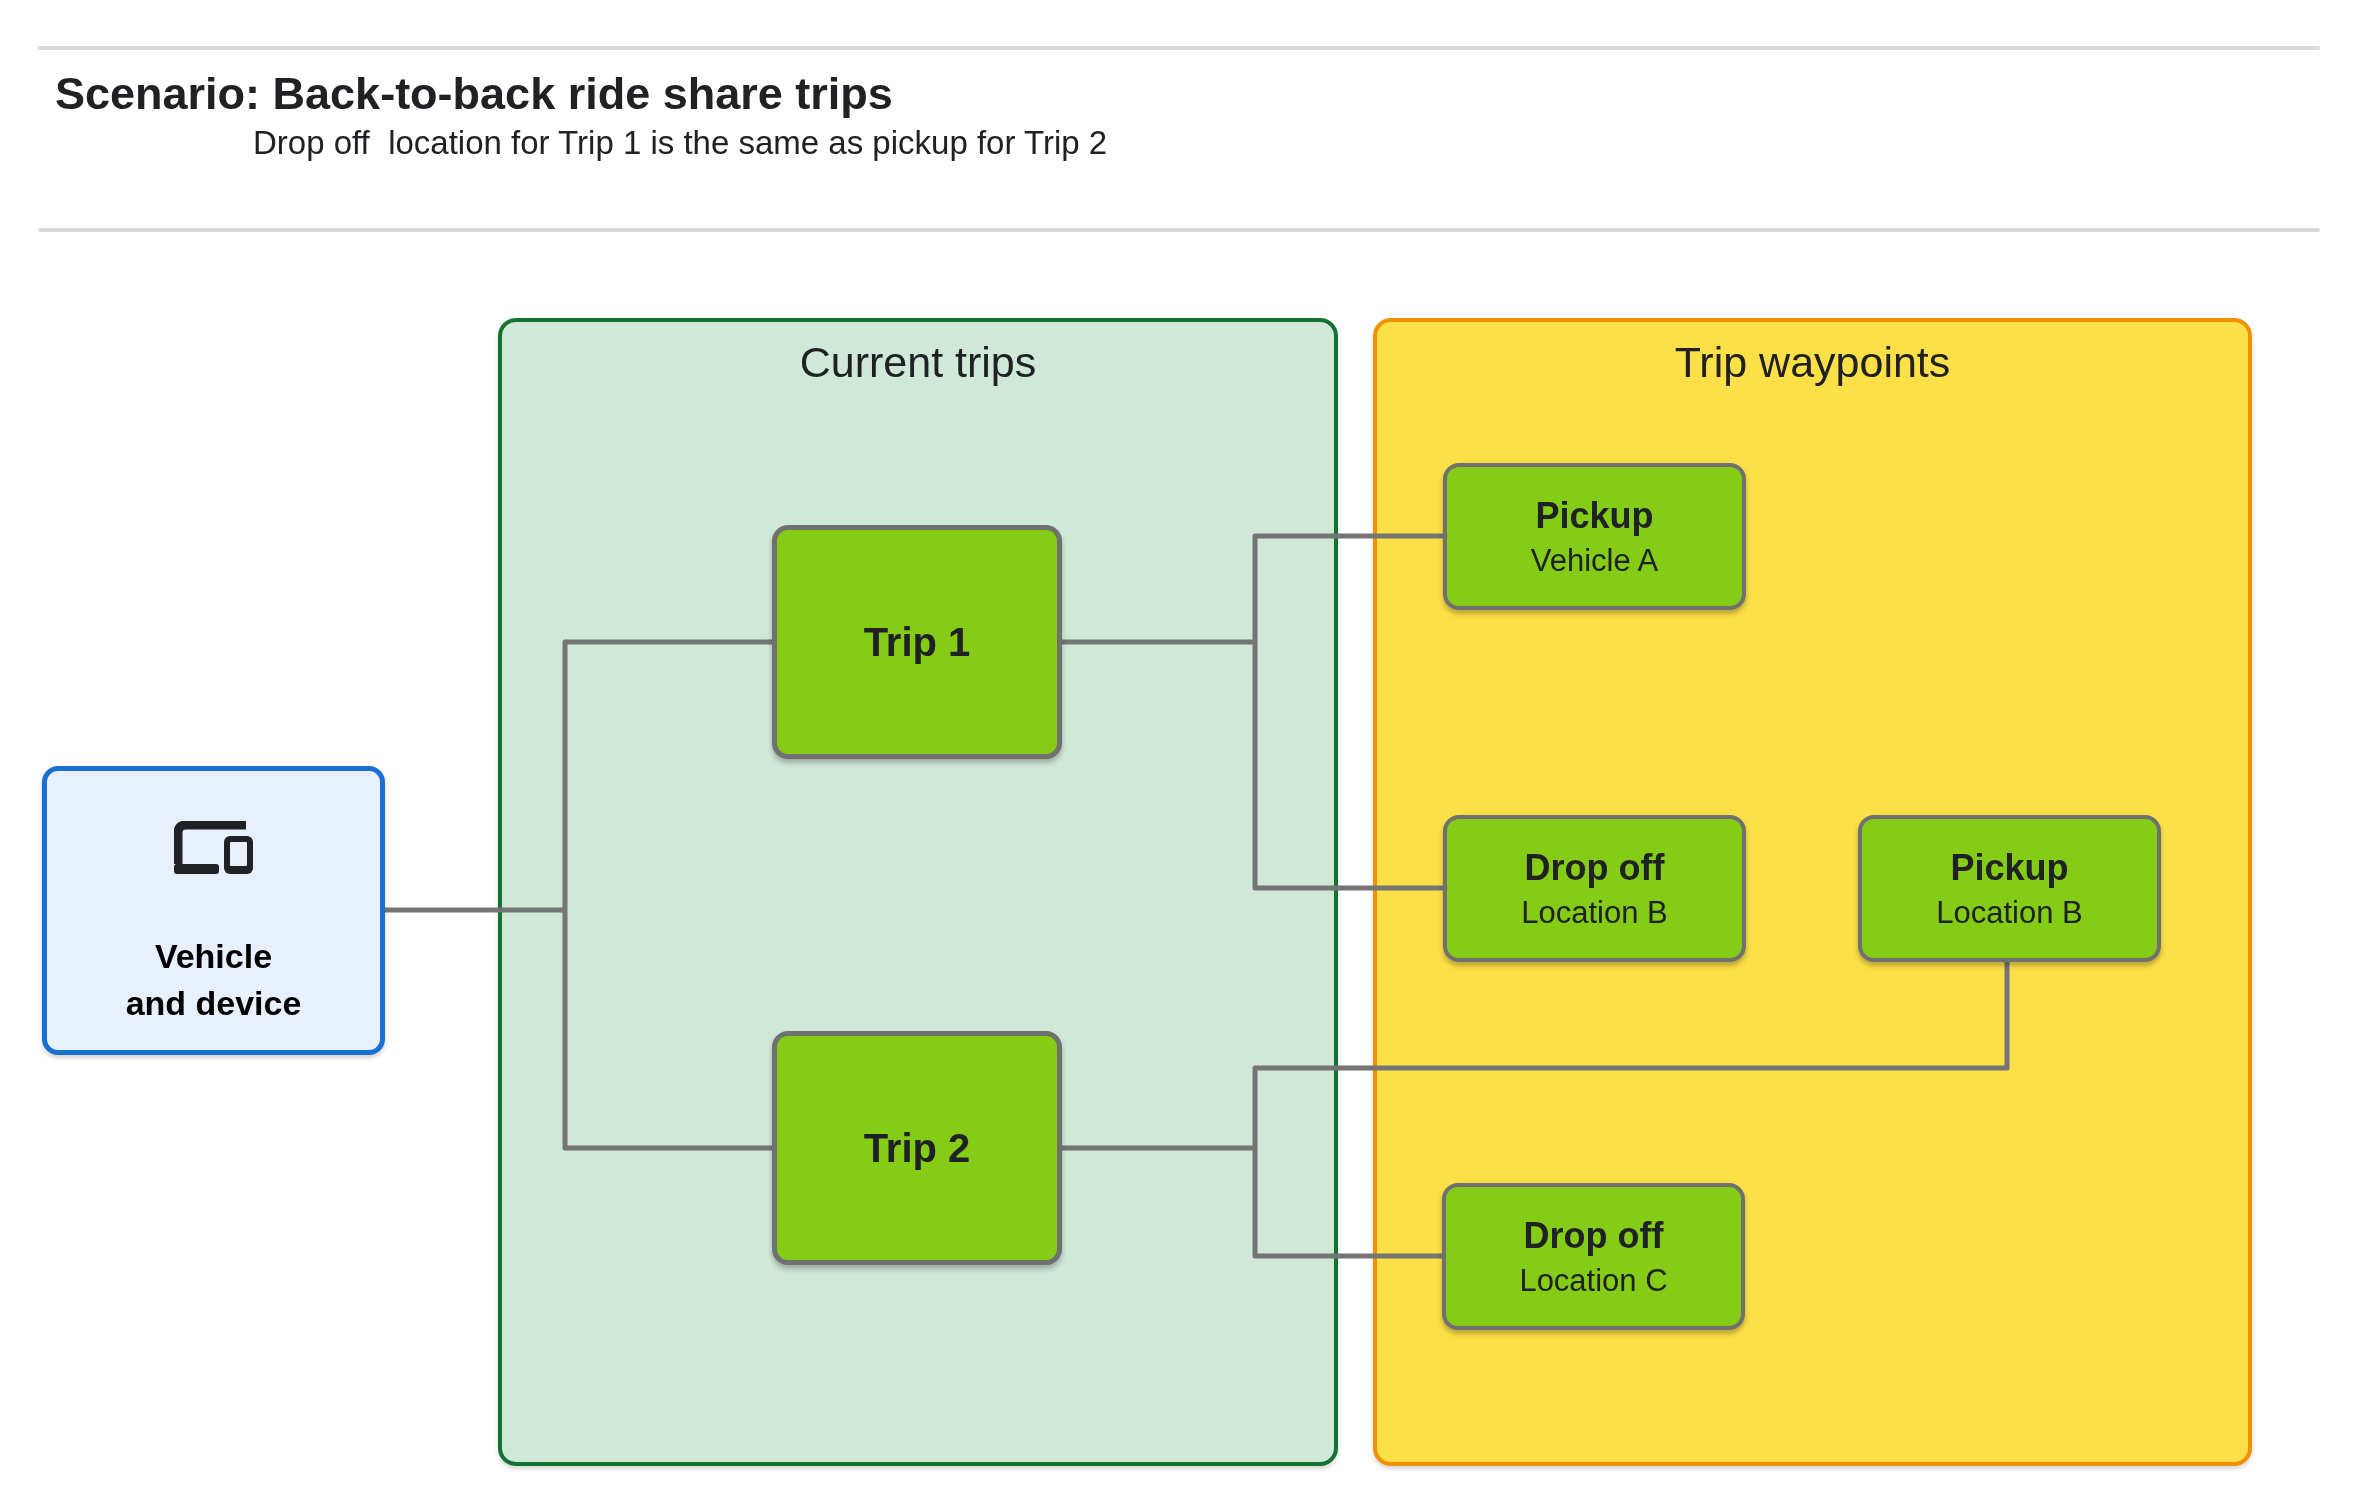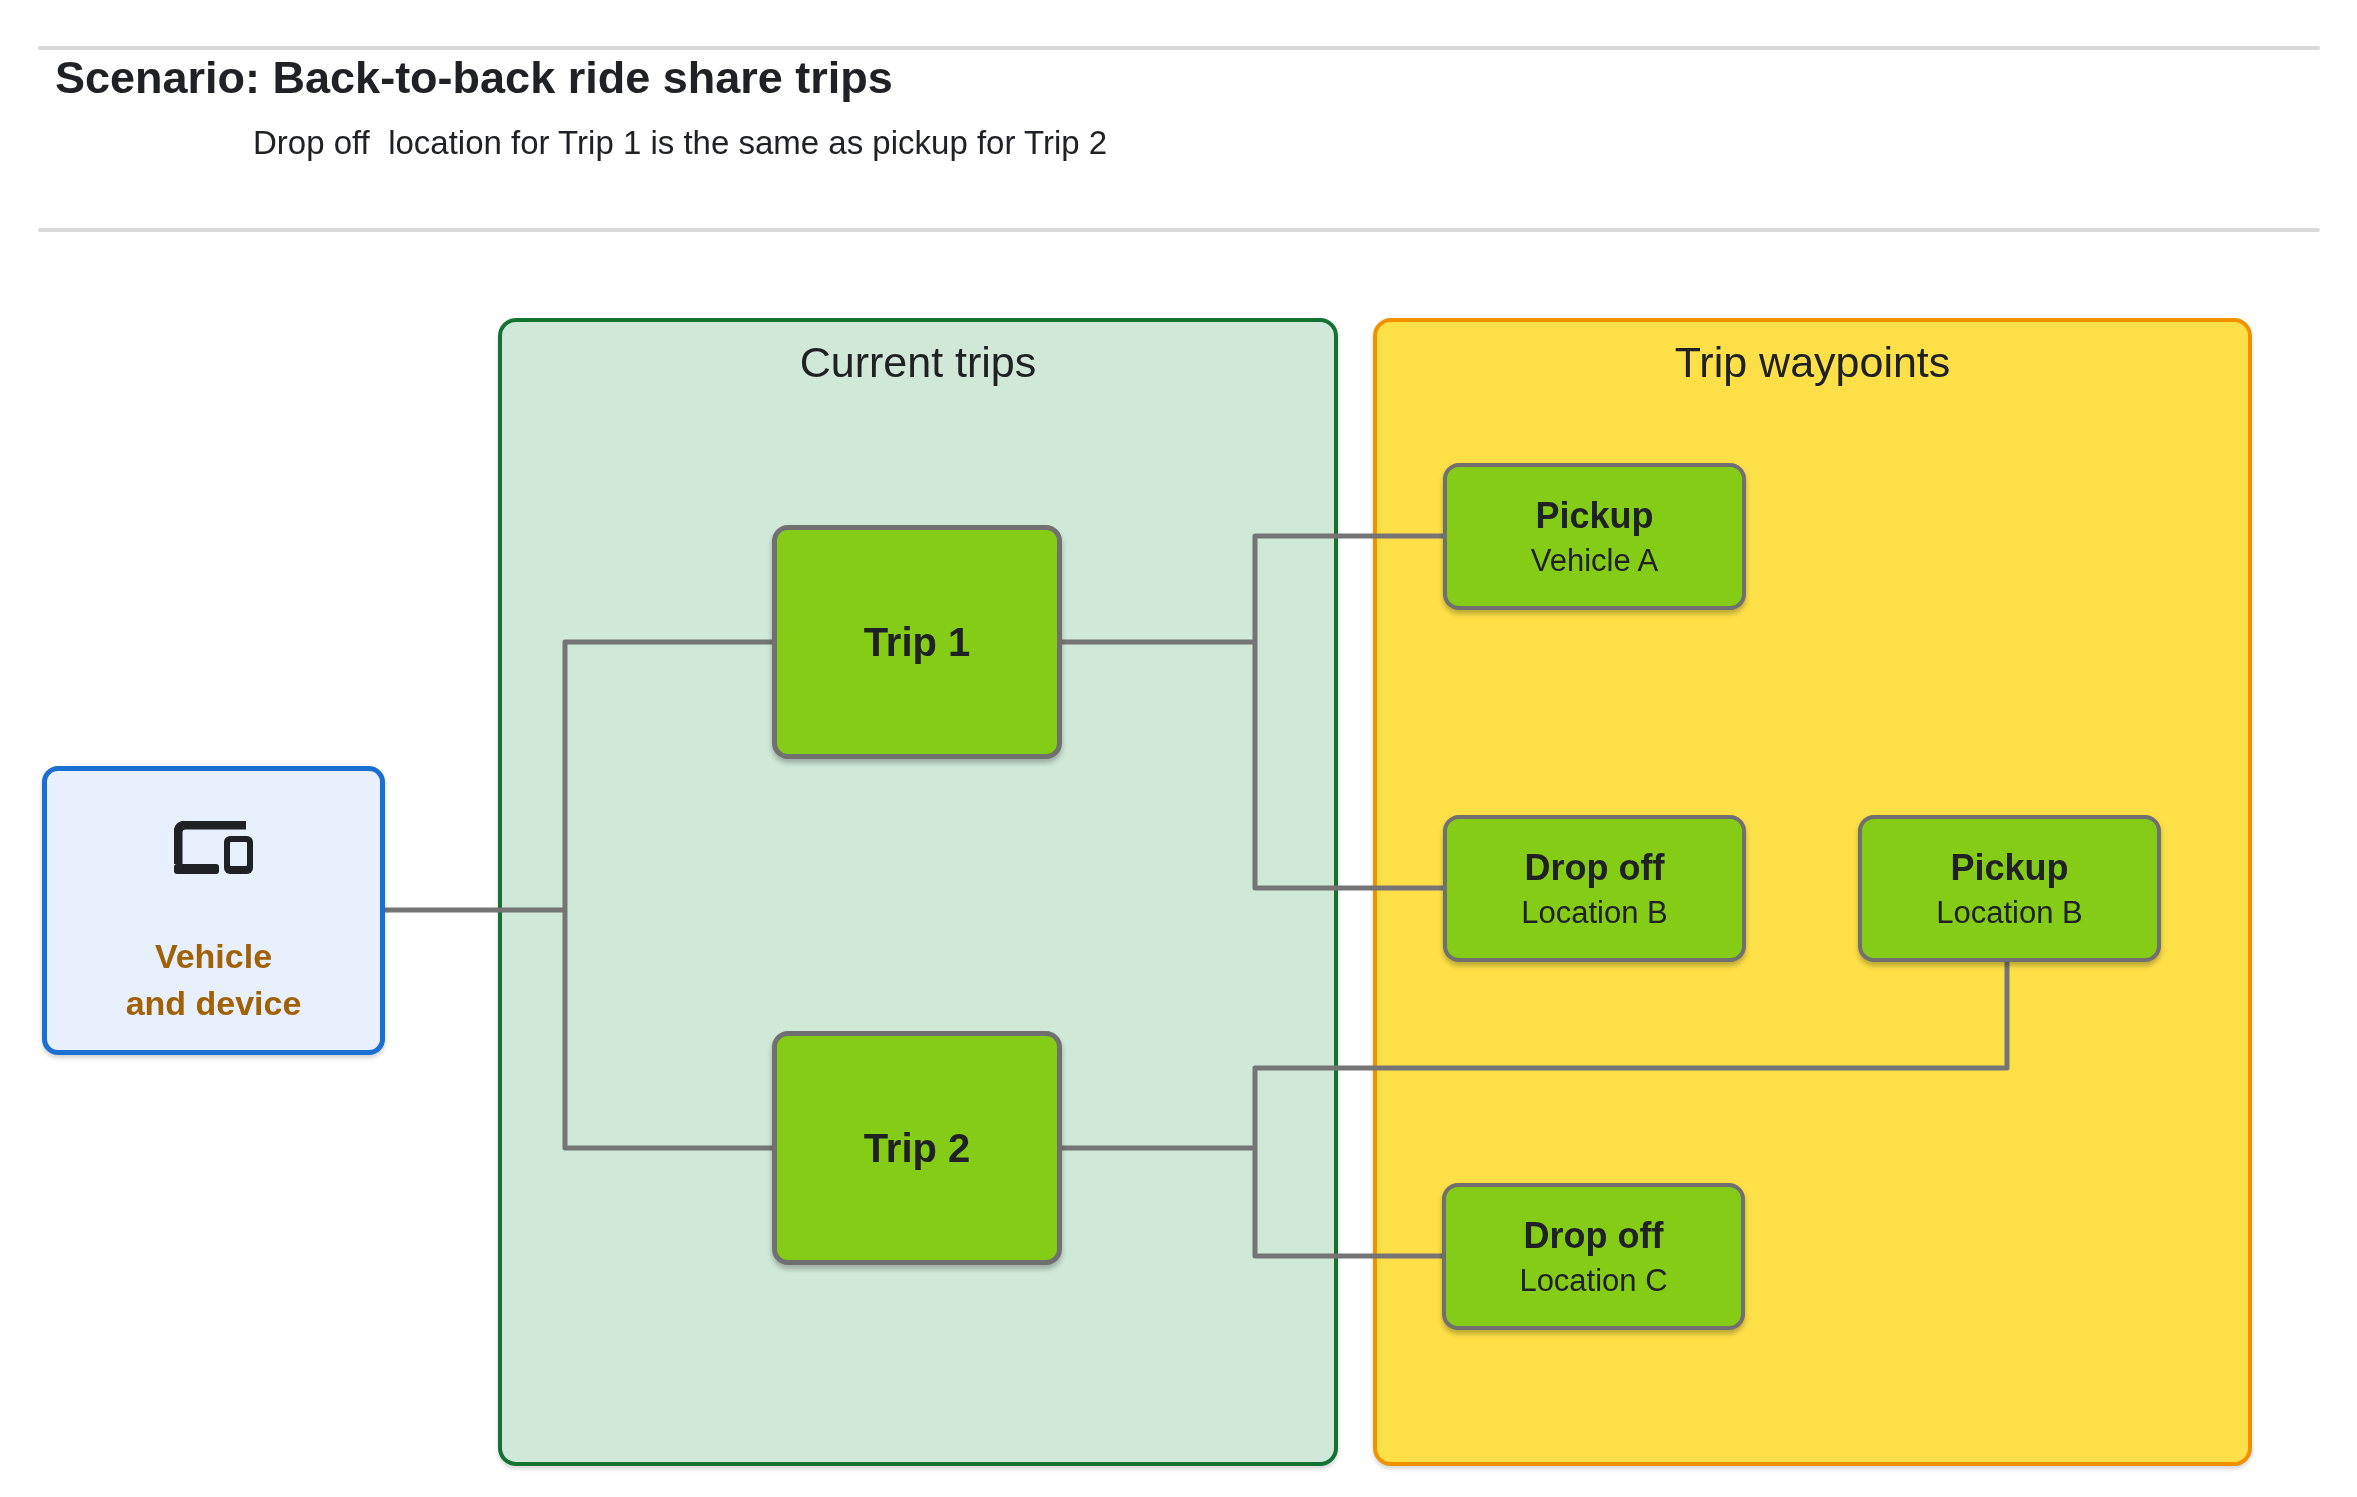--- a/index.html
+++ b/index.html
@@ -8,42 +8,42 @@
     width:2357px;height:1497px;
     font-family:"Liberation Sans", sans-serif;
     color:#202124;
     overflow:hidden;
   }
 
   
   .hairline{position:absolute;left:38px;width:2282px;height:4px;background:#d9d9d9;border-radius:2px;}
   .hr-top{top:46px;}
   .hr-bottom{top:228px;}
-  .page-title{position:absolute;left:55px;top:52px;font-size:45px;font-weight:bold;letter-spacing:0;}
+  .page-title{position:absolute;left:55px;top:68px;font-size:45px;font-weight:bold;letter-spacing:0;}
   .page-subtitle{position:absolute;left:253px;top:124px;font-size:33px;font-weight:normal;white-space:pre;}
 
   
   .group{position:absolute;border-radius:18px;box-shadow:0 3px 4px rgba(0,0,0,0.16);}
   .group-current{left:498px;top:318px;width:832px;height:1140px;background:#cfe8d8;border:4px solid #137333;}
   .group-waypoints{left:1373px;top:318px;width:871px;height:1140px;background:#fde047;border:4px solid #f29100;}
   .group-title{margin-top:16px;text-align:center;font-size:43px;font-weight:normal;color:#202124;}
 
   
   svg.connectors{position:absolute;left:0;top:0;pointer-events:none;}
   .connector{stroke:#757575;stroke-width:5;fill:none;stroke-linejoin:round;}
 
   
   .vehicle-box{
     position:absolute;left:42px;top:766px;width:343px;height:289px;
     background:#e8f0fe;border:5px solid #1a6fd2;border-radius:16px;
     box-sizing:border-box;display:flex;flex-direction:column;align-items:center;
     box-shadow:0 3px 4px rgba(0,0,0,0.18);
   }
   .vehicle-box .icon{margin-top:50px;}
-  .vehicle-label{margin-top:56px;text-align:center;font-size:34px;font-weight:bold;line-height:47px;color:#a16207;}
+  .vehicle-label{margin-top:56px;text-align:center;font-size:34px;font-weight:bold;line-height:47px;color:#000000;}
 
   
   .node{
     position:absolute;background:#84cc16;border:5px solid #707070;border-radius:16px;
     box-sizing:border-box;display:flex;flex-direction:column;align-items:center;justify-content:center;
     box-shadow:0 4px 5px rgba(0,0,0,0.25);
   }
   .trip-box{left:772px;width:290px;height:234px;}
   .trip-1{top:525px;}
   .trip-2{top:1031px;}

